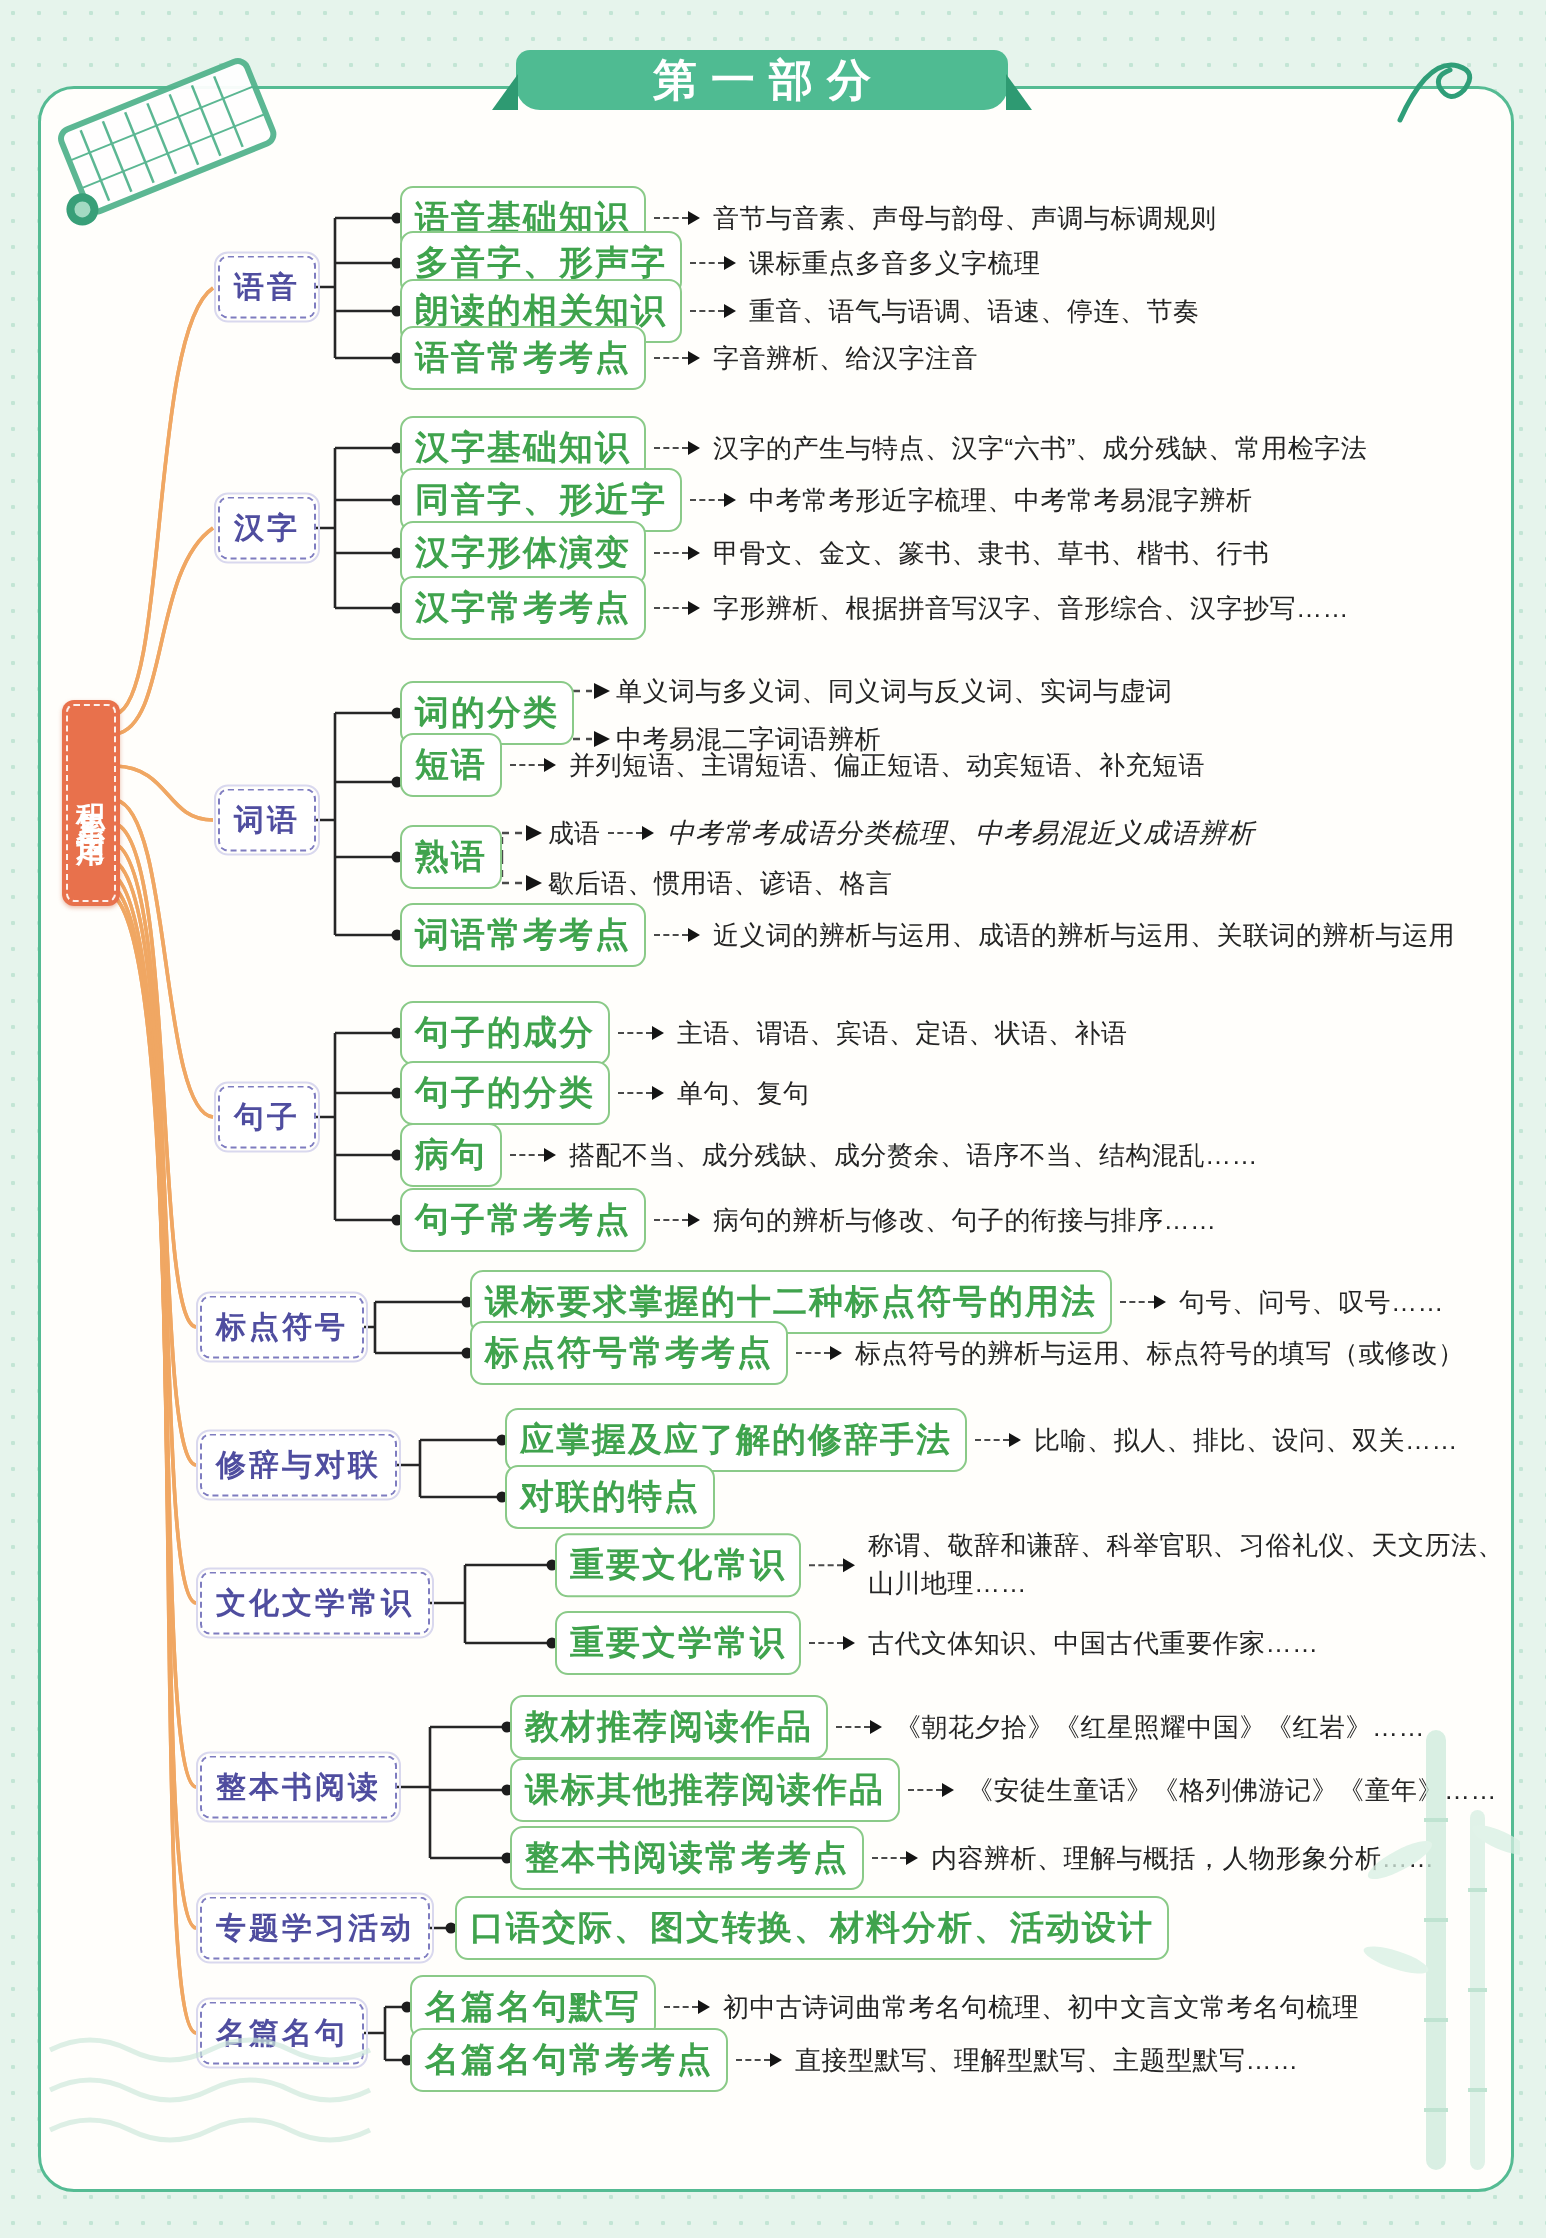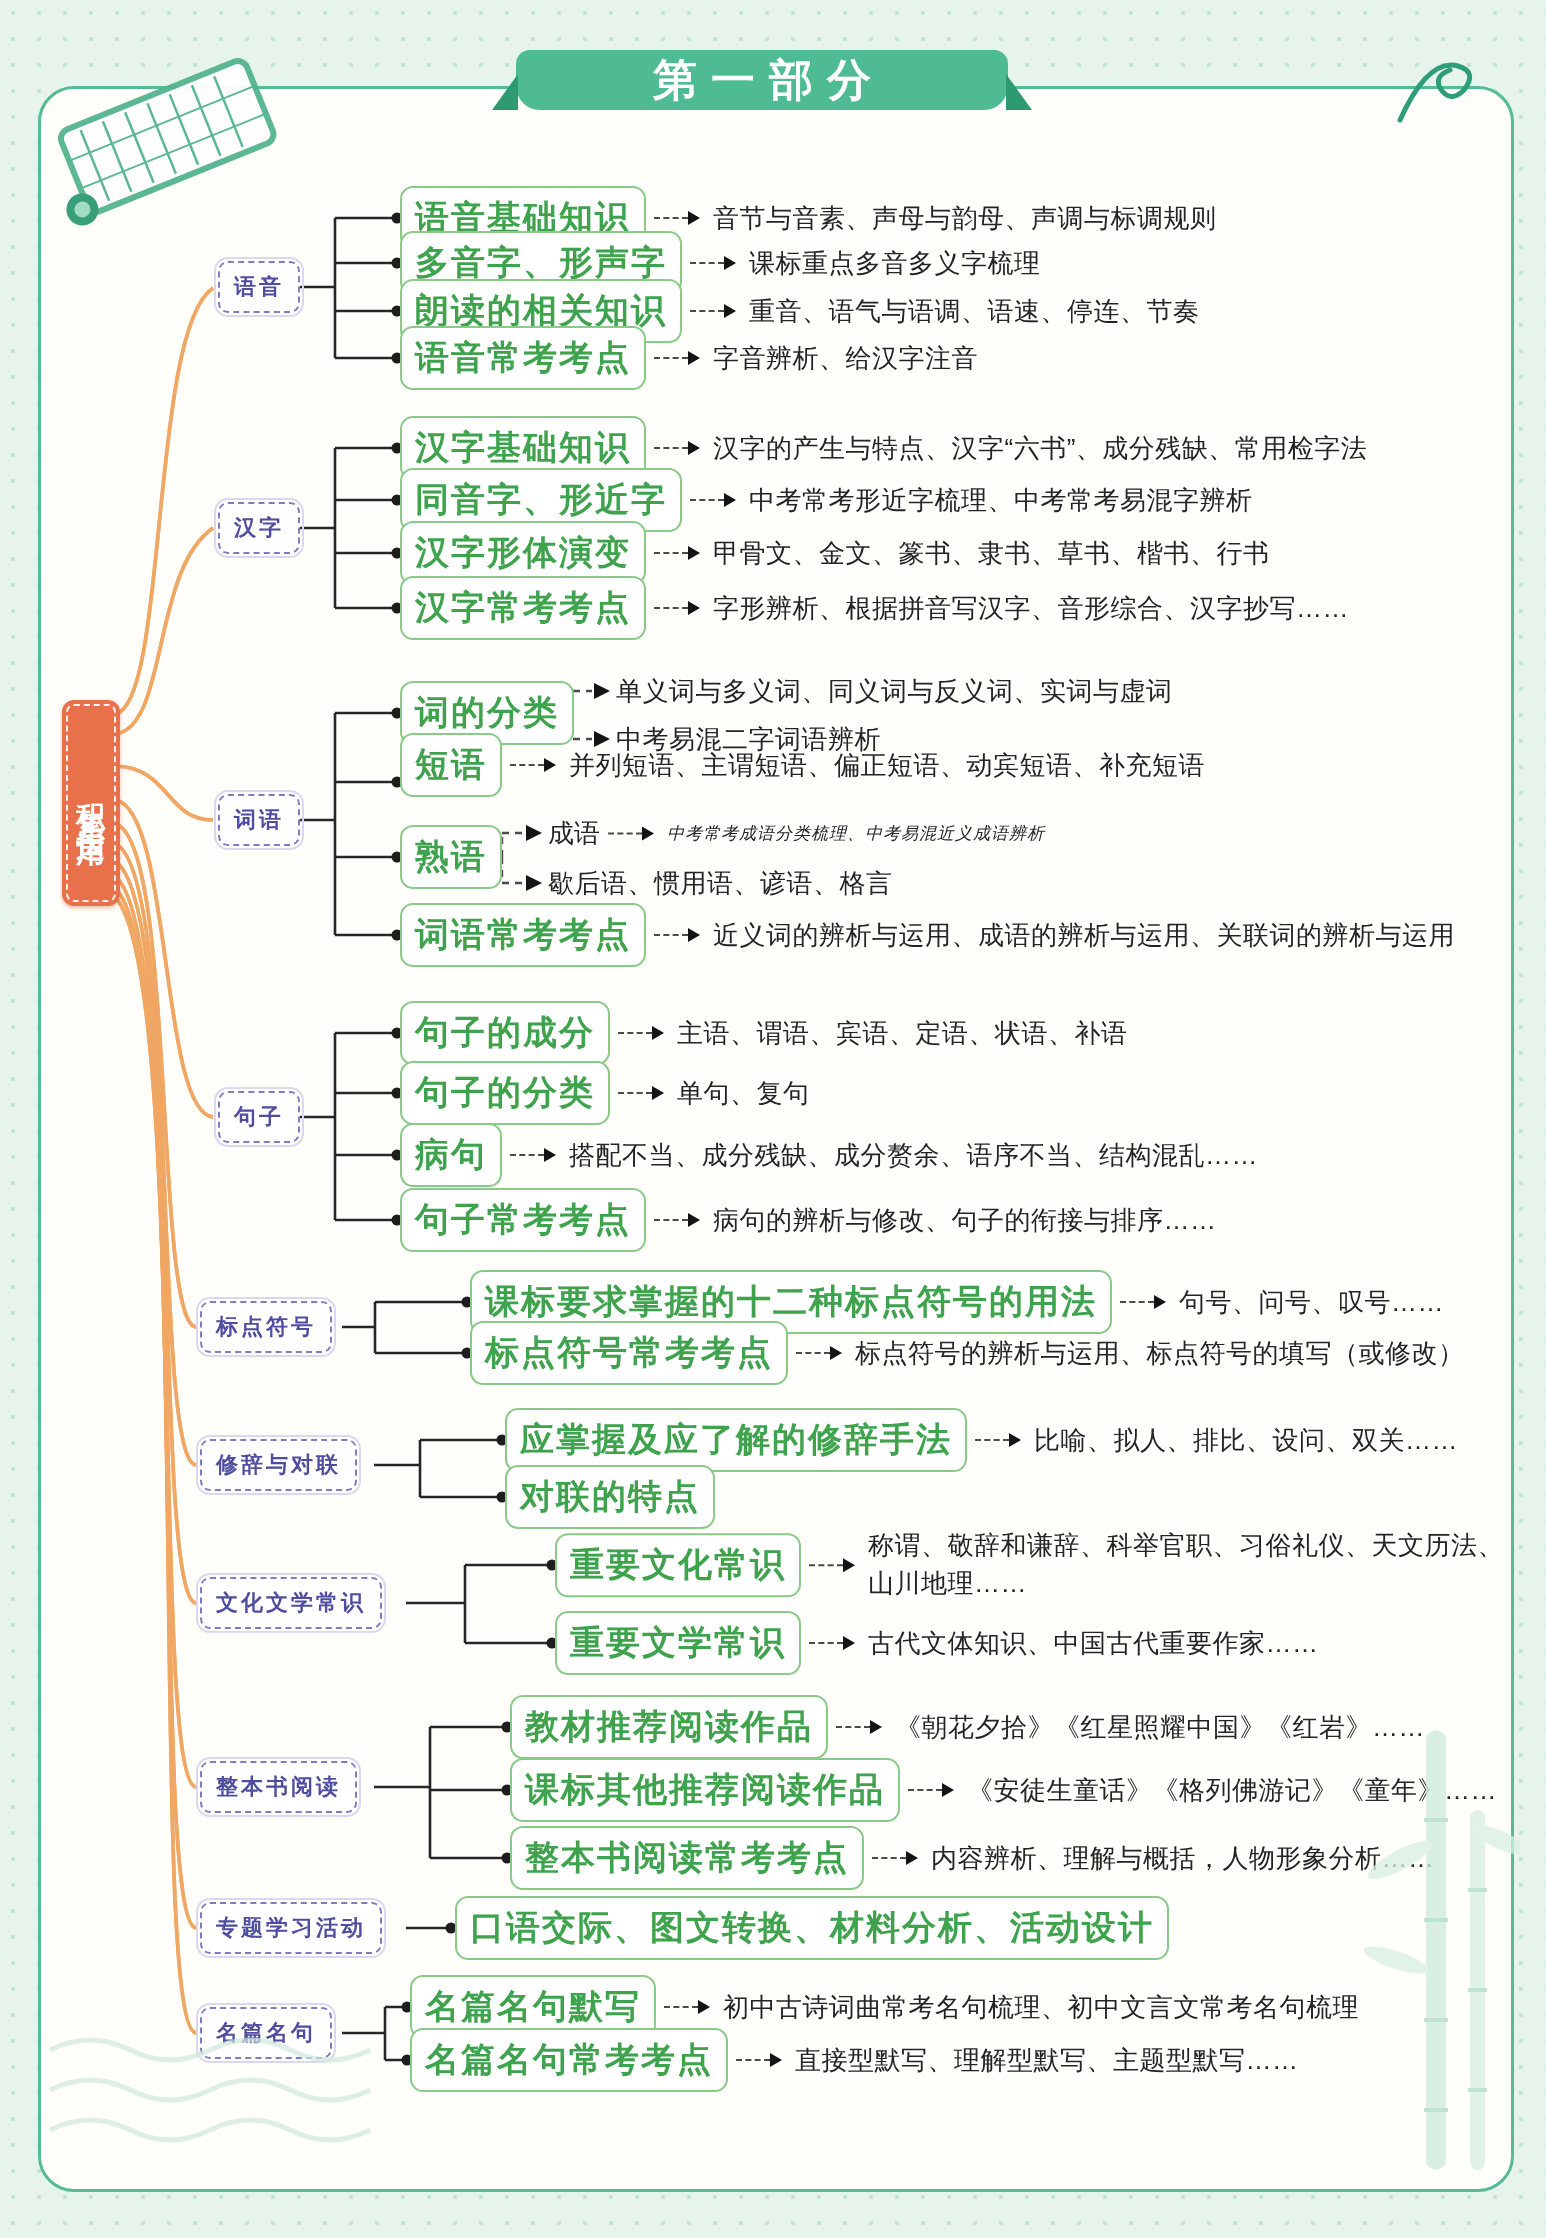--- a/index.html
+++ b/index.html
@@ -33,34 +33,34 @@
     position:absolute;left:62px;top:700px;width:58px;height:206px;z-index:2;
     background:#e8714c;border-radius:12px;display:flex;align-items:center;justify-content:center;
     box-shadow:0 2px 4px rgba(200,90,50,.4);
   }
   .root::after{content:"";position:absolute;inset:4px;border:2px dashed rgba(255,255,255,.9);border-radius:8px;}
   .root .t{writing-mode:vertical-rl;color:#fff;font-size:29px;font-weight:800;letter-spacing:9px;}
   .bnode{
     position:absolute;transform:translateY(-50%);z-index:2;
     background:#fff;border:2.5px dashed #7e7cc0;border-radius:10px;
     outline:2px solid #d9d8ee;outline-offset:2.5px;
-    color:#4f4d9f;font-weight:800;font-size:22px;letter-spacing:3px;
+    color:#4f4d9f;font-weight:800;font-size:30px;letter-spacing:3px;
     padding:9px 14px;white-space:nowrap;
   }
   .row{position:absolute;transform:translateY(-50%);display:flex;align-items:center;z-index:2;}
   .gnode{
     display:inline-block;background:#fff;border:2px solid #8aca88;border-radius:13px;
     color:#3fa34d;font-weight:700;font-size:34px;letter-spacing:2px;
     padding:7px 13px;white-space:nowrap;
   }
   .dash{width:34px;height:0;border-top:2.5px dashed #4a4a4a;margin-left:8px;}
   .arr{width:0;height:0;border:7px solid transparent;border-left:12px solid #141414;margin-right:6px;}
   .leaf{font-size:26px;color:#242424;white-space:nowrap;letter-spacing:0.5px;}
   .leaf.wrap{white-space:normal;width:640px;line-height:1.45;}
-  .leaf.italic{font-style:italic;font-size:17px;letter-spacing:1px;}
+  .leaf.italic{font-style:italic;font-size:27px;letter-spacing:1px;}
   .plain{font-size:26px;color:#242424;white-space:nowrap;}
   .decor{position:absolute;z-index:3;}
 </style>
 </head>
 <body>
 
 <div class="page">
 
   <div class="card"></div>
 

